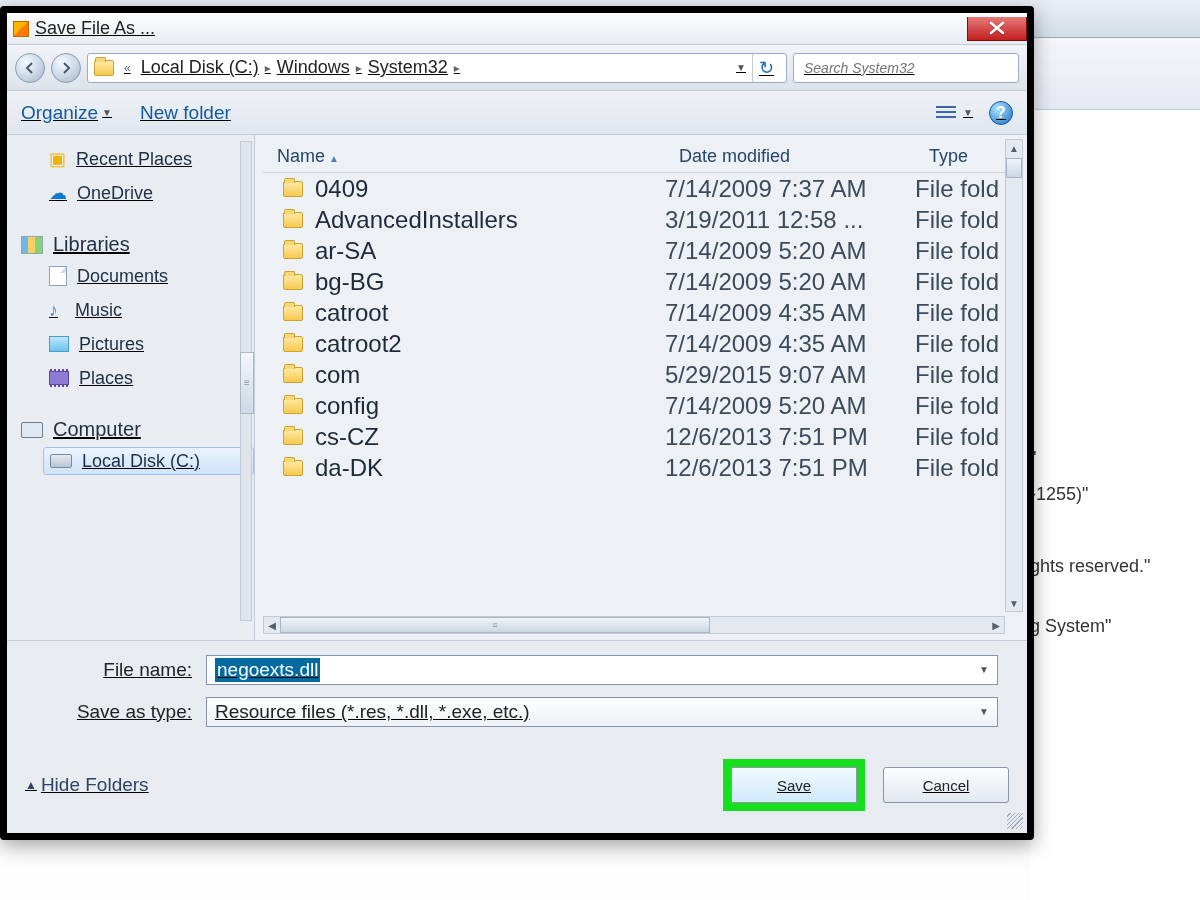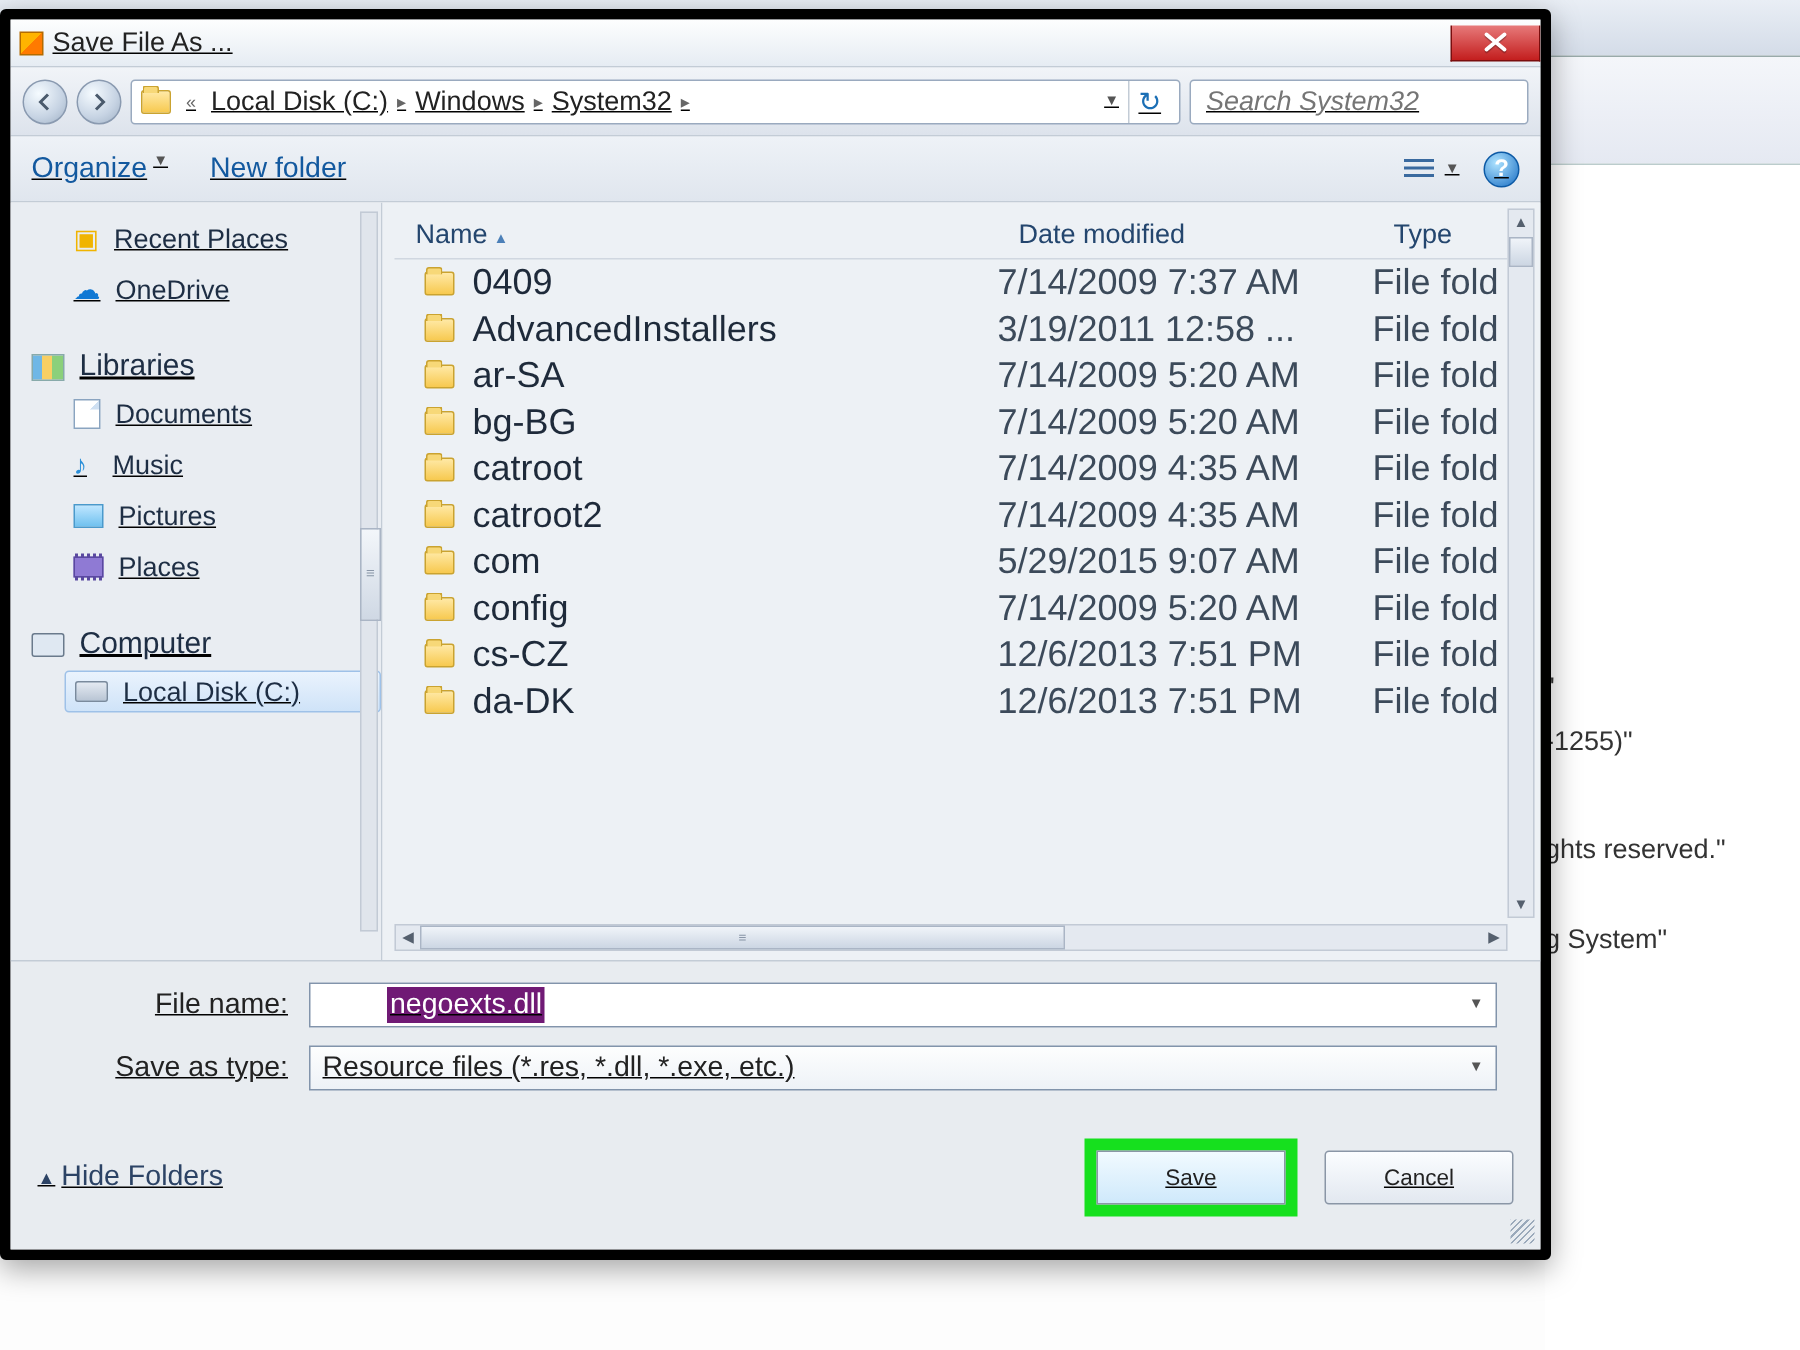--- a/index.html
+++ b/index.html
@@ -48,26 +48,26 @@
   .folder-ic:before{content:"";position:absolute;top:-4px;left:0;width:9px;height:4px;
     background:#f7d878;border:1px solid #caa330;border-bottom:none;border-radius:2px 2px 0 0;}
   .crumbs{display:flex;align-items:center;gap:4px;font-size:18px;color:#222;}
   .chev{color:#666;font-size:12px;padding:0 2px;}
   .addr-end{margin-left:auto;display:flex;align-items:center;gap:6px;}
   .dd{font-size:10px;color:#555;}
   .refresh{width:28px;height:28px;border-left:1px solid #c3ccd6;display:flex;
     align-items:center;justify-content:center;color:#1b6fb5;font-size:18px;}
   .search { width:226px; height:30px; background:#fff; border:1px solid #9aaabf;
     border-radius:3px; display:flex; align-items:center; padding:0 8px;}
-  .search input{border:none;outline:none;flex:1;font-size:18px;font-style:italic;color:#a21caf;background:transparent;}
+  .search input{border:none;outline:none;flex:1;font-size:14px;font-style:italic;color:#a21caf;background:transparent;}
 
   
   .toolbar{height:44px;background:linear-gradient(#eef2f7,#e0e6ee);
     display:flex;align-items:center;gap:28px;padding:0 14px;border-bottom:1px solid #c3ccd6;}
-  .tool-link{color:#13599f;font-size:19px;display:flex;align-items:flex-start;gap:4px;cursor:default;}
+  .tool-link{color:#13599f;font-size:19px;display:flex;align-items:center;gap:4px;cursor:default;}
   .tool-right{margin-left:auto;display:flex;align-items:center;gap:16px;}
   .viewbtn{display:flex;align-items:center;gap:6px;color:#3a6a9f;}
   .help-ic{width:24px;height:24px;border-radius:12px;
     background:radial-gradient(circle at 35% 30%,#aee3ff,#1b6fc4);
     border:1px solid #0d5aa5;color:#fff;display:flex;align-items:center;justify-content:center;
     font-weight:bold;font-size:16px;}
 
   
   .main{flex:1;display:flex;background:#e9edf2;overflow:hidden;}
 
@@ -128,21 +128,21 @@
     display:flex;align-items:center;justify-content:center;font-size:10px;color:#55606e;}
   .file-hscroll .arr.l{left:0;} .file-hscroll .arr.r{right:0;}
 
   
   .form{background:#e8ecf0;border-top:1px solid #c3ccd6;padding:14px 29px 18px;
     display:grid;grid-template-columns:170px 1fr;row-gap:12px;align-items:center;font-size:19px;color:#222;}
   .form label{justify-self:end;padding-right:14px;}
   .combo{position:relative;height:30px;background:#fff;border:1px solid #8294ab;
     display:flex;align-items:center;padding:0 28px 0 8px;}
   .combo .dd{position:absolute;right:8px;top:8px;}
-  .combo.sel-hl span.seltext{background:#701a75;color:#fff;padding:1px 2px;margin-left:43px;}
+  .combo.sel-hl span.seltext{background:#0369a1;color:#fff;padding:1px 2px;}
   .combo.type{background:linear-gradient(#fdfefe,#eef2f7);}
 
   .btnrow{display:flex;align-items:center;background:#e8ecf0;
     padding:14px 18px 22px;gap:18px;}
   .hide-link{display:flex;align-items:center;gap:4px;font-size:19px;color:#2c4365;}
   .spacer{flex:1;}
   .dlg-btn{min-width:126px;height:36px;border:1px solid #8a96a6;
     background:linear-gradient(#fbfdff,#e2e8f0);font-size:15px;color:#222;
     display:flex;align-items:center;justify-content:center;border-radius:3px;}
   .dlg-btn.primary{background:linear-gradient(#f1faff,#cfe9fb);}

